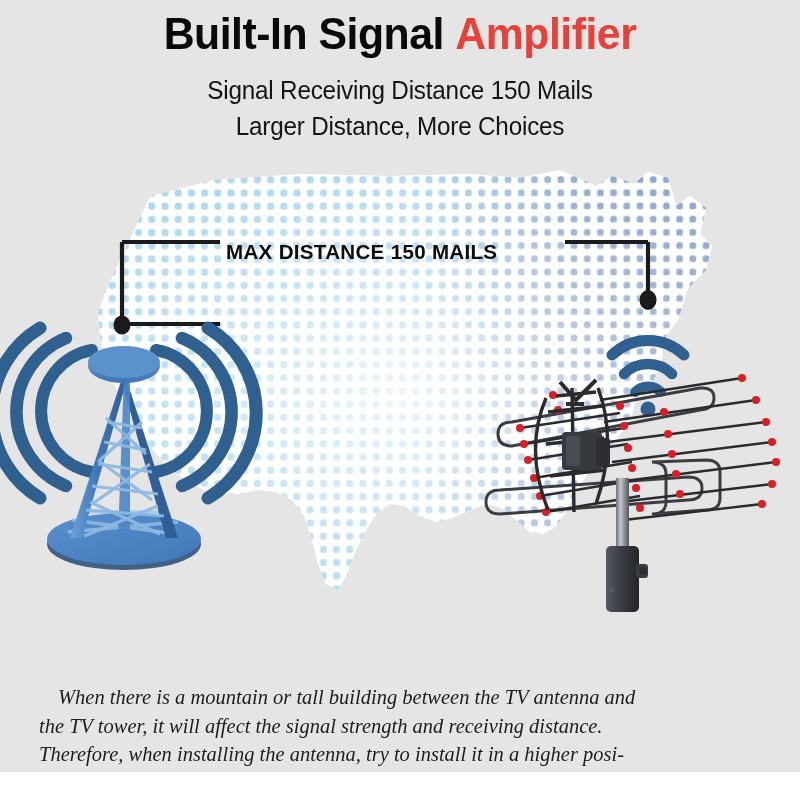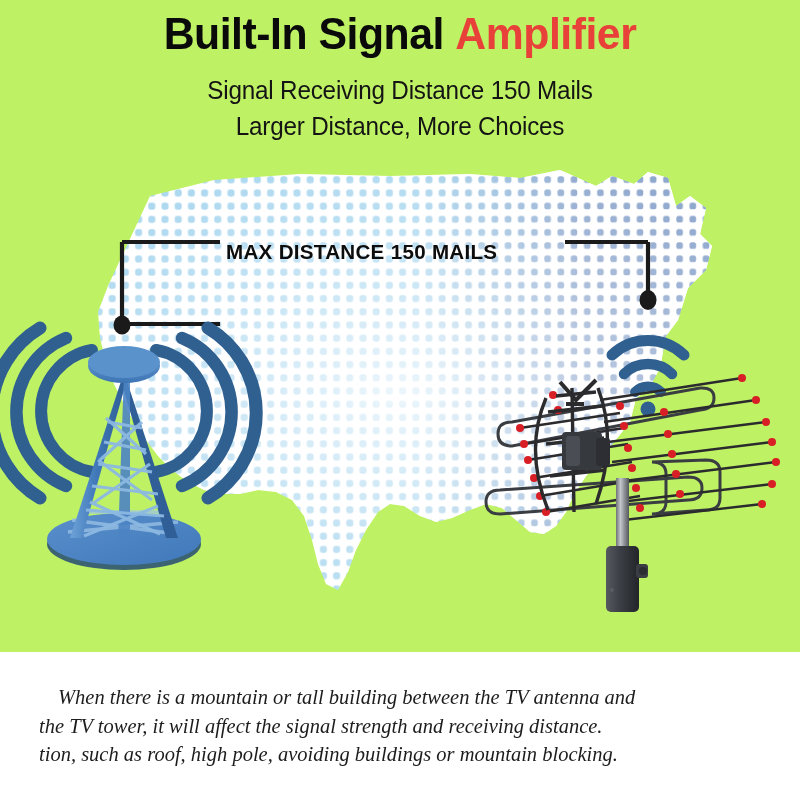--- a/index.html
+++ b/index.html
@@ -1,19 +1,19 @@
 <!DOCTYPE html>
 <html><head>
 <meta charset="utf-8">
 <style>
   * { margin:0; padding:0; box-sizing:border-box; }
   html,body { width:800px; height:800px; background:#ffffff; overflow:hidden; }
   body { font-family:"Liberation Sans", sans-serif; -webkit-font-smoothing:antialiased; }
 
-  #page { position:relative; width:800px; height:652px; background:#bef264; }
+  #page { position:relative; width:800px; height:772px; background:#e5e5e5; }
 
   
   .header { position:absolute; left:0; top:0; width:800px; text-align:center; }
   .title {
     font-family:"Liberation Sans", sans-serif;
     font-weight:bold; font-size:45px; line-height:56px;
     letter-spacing:-0.5px; color:#0a0a0a; white-space:nowrap;
     transform:scaleX(0.95); transform-origin:center;
   }
   .title .accent { color:#e8413a; }
@@ -305,16 +305,16 @@
         </g>
       </g>
     </svg>
   </div>
 
   <div class="callout-label">MAX DISTANCE 150 MAILS</div>
 
   <div class="caption">
     <span class="ln">When there is a mountain or tall building between the TV antenna and</span>
     <span class="ln">the TV tower, it will affect the signal strength and receiving distance.</span>
-    <span class="ln">tion, such as roof, high pole, avoiding buildings or mountain blocking.</span>
+    <span class="ln">Therefore, when installing the antenna, try to install it in a higher posi-</span>
   </div>
 
 </div>
 
 </body></html>

